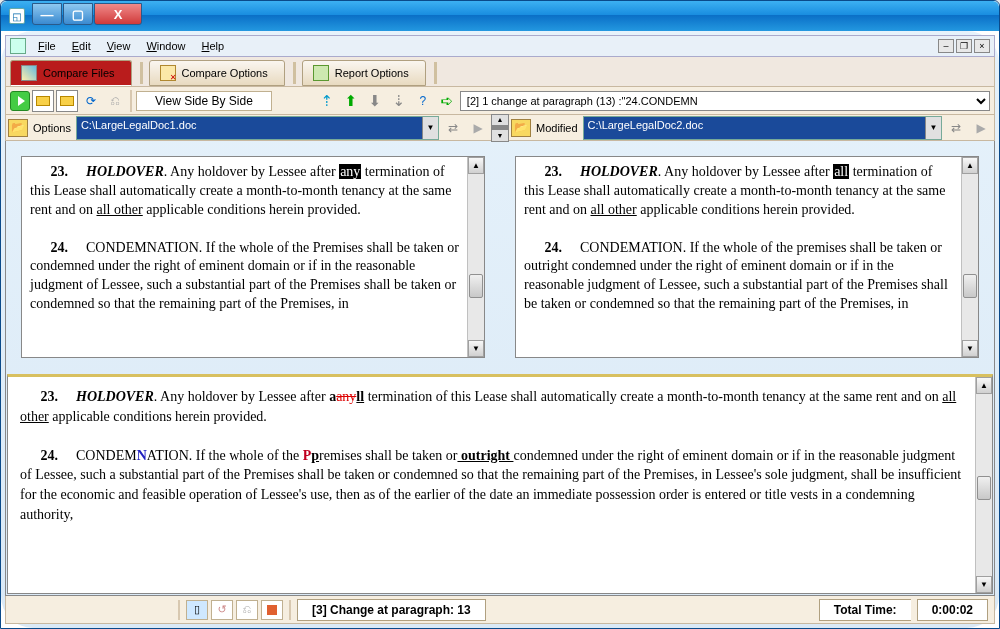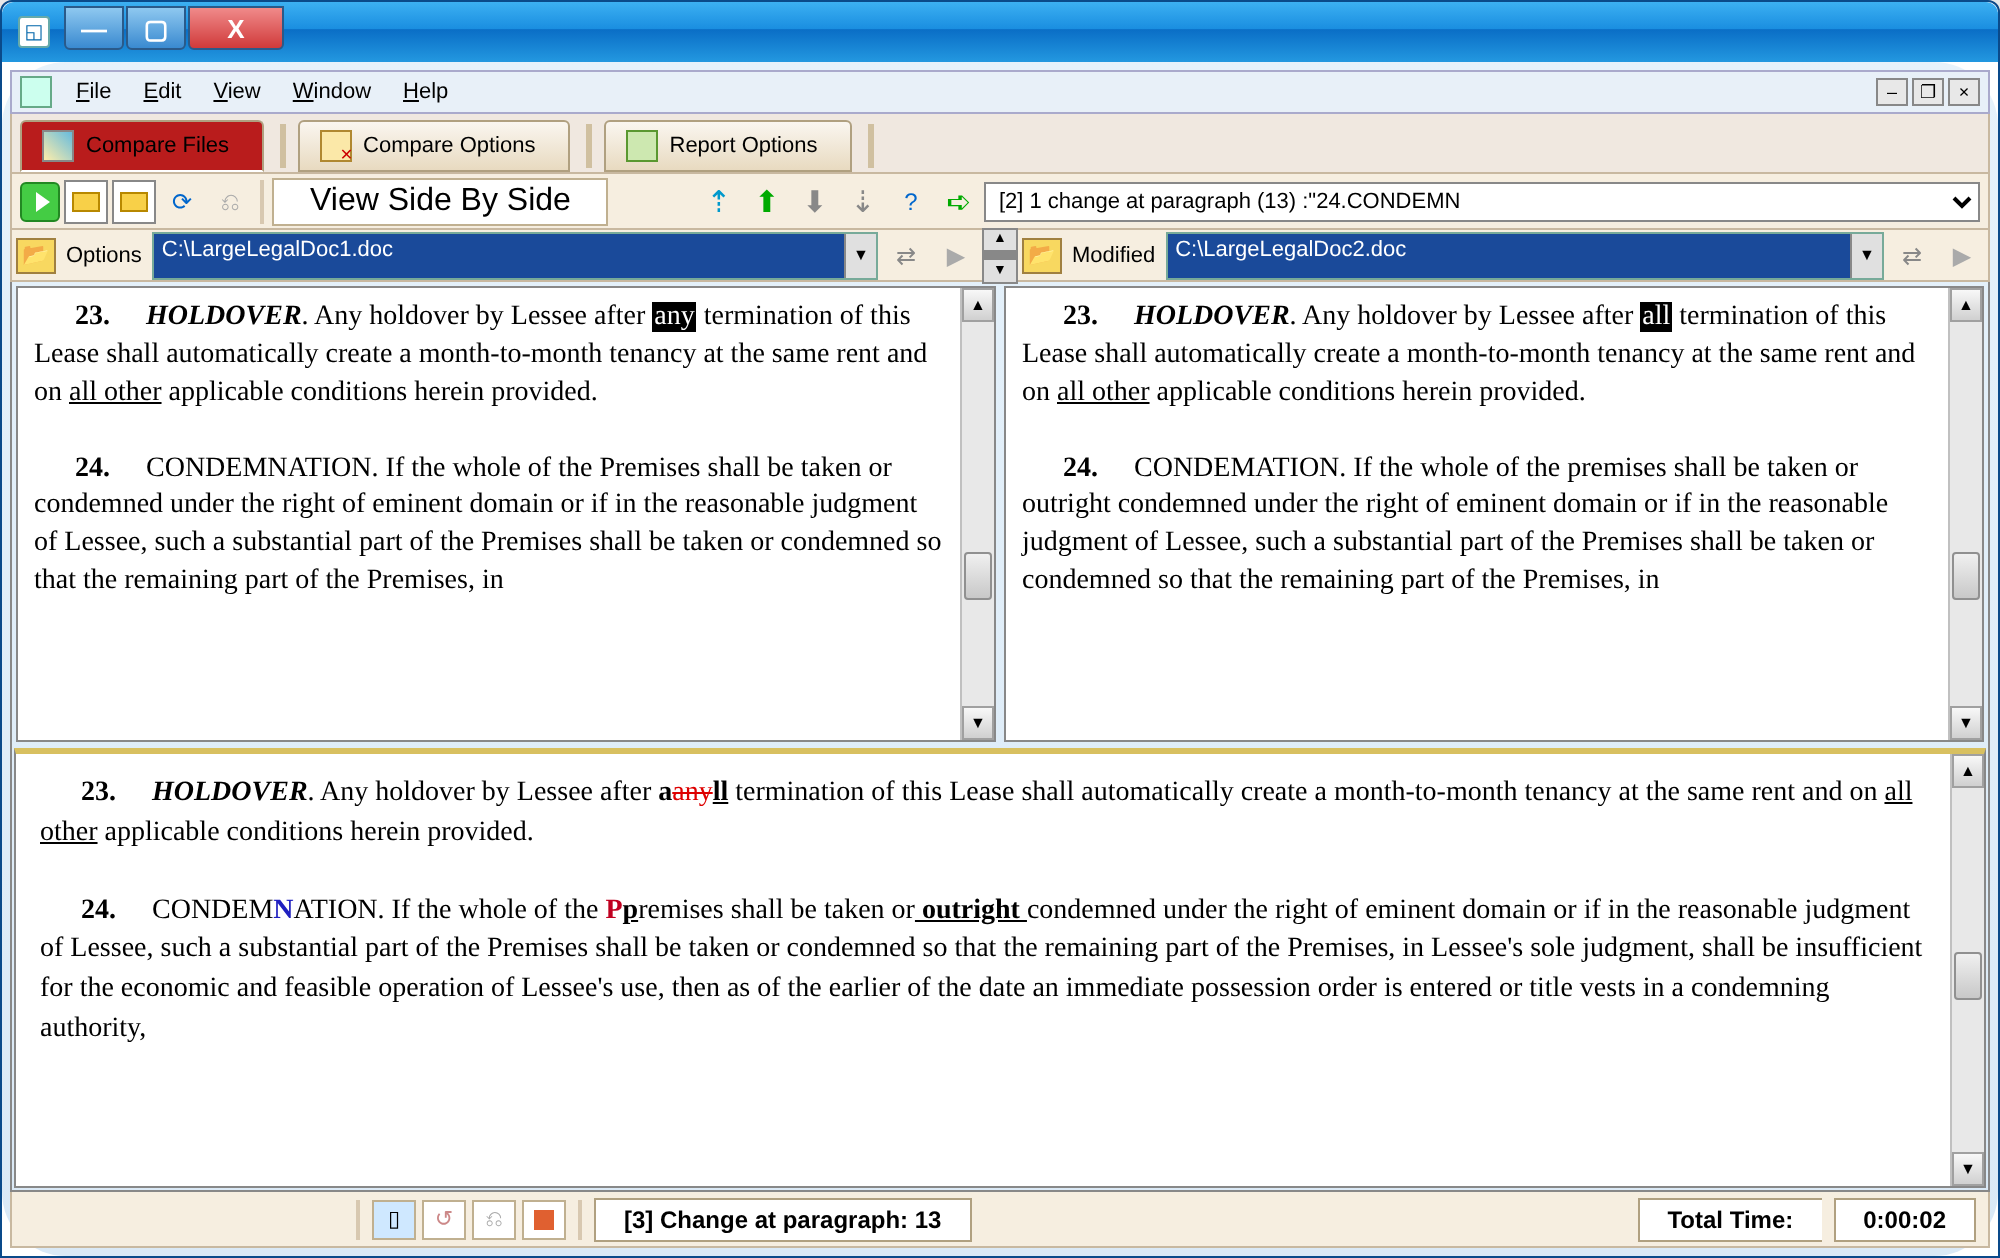--- a/index.html
+++ b/index.html
@@ -38,21 +38,21 @@
   .tab-icon.report-options { background:#cde8b0; border:1px solid #5a9830; }
   
   
   .toolbar { height:28px; background:#f6eee0; border:1px solid #c8b8a0; border-top:none; display:flex; align-items:center; padding:2px 4px; gap:2px; }
   .tbtn { width:22px; height:22px; border:1px solid transparent; display:flex; align-items:center; justify-content:center; cursor:pointer; font-size:12px; }
   .tbtn.green-play { background:#4c4; border:1px solid #282; border-radius:3px; width:20px; height:20px; }
   .tbtn.green-play:after { content:""; border-left:7px solid #fff; border-top:5px solid transparent; border-bottom:5px solid transparent; margin-left:2px; }
   .tbtn.box { border:1px solid #888; background:#fff; }
   .tbtn .folder { width:14px; height:10px; background:#f8d048; border:1px solid #b88800; display:block; }
   .tsep { width:2px; height:22px; background:#d8c8b0; margin:0 2px; }
-  .toolbar-label { padding:2px 18px; border:1px solid #c0b090; background:#fff; font-size:16px; }
+  .toolbar-label { padding:2px 18px; border:1px solid #c0b090; background:#fff; font-size:12px; }
   .arrow-up { color:#09c; font-size:15px; }
   .arrow-up-g { color:#0a0; font-size:15px; }
   .arrow-dn { color:#888; font-size:15px; }
   .arrow-g { color:#0a0; font-size:15px; }
   .dropdown { height:20px; border:1px solid #888; background:#fff; font-family:inherit; font-size:11px; padding:1px 2px; }
   
   
   .filebar { height:26px; background:#f6eee0; border:1px solid #c8b8a0; border-top:none; display:flex; align-items:center; padding:2px; gap:2px; }
   .file-half { flex:1; display:flex; align-items:center; gap:3px; }
   .folder-btn { width:20px; height:18px; border:1px solid #a08040; background:#f8d860; cursor:pointer; display:flex; align-items:center; justify-content:center; }
@@ -62,21 +62,21 @@
   .combo { display:flex; position:relative; }
   .combo-text { flex:1; background:#1a4a9a; color:#fff; padding:2px 4px; font-size:11px; }
   .combo-arrow { width:16px; background:#e0e0e0; border-left:1px solid #888; display:flex; align-items:center; justify-content:center; font-size:8px; cursor:pointer; }
   .spin-col { width:18px; display:flex; flex-direction:column; border:1px solid #888; }
   .spin-btn { height:11px; background:#e0e0e0; border-bottom:1px solid #888; font-size:7px; display:flex; align-items:center; justify-content:center; cursor:pointer; }
   .spin-btn:last-child { border-bottom:none; }
   
   
   .panes { flex:1; display:flex; flex-direction:column; border:1px solid #888; border-top:none; gap:0; }
   .top-row { display:flex; height:232px; }
-  .doc-pane { flex:1; background:#fff; border:1px solid #888; margin:2px; position:relative; overflow:hidden; display:flex; }
+  .doc-pane { flex:1; background:#fff; border:1px solid #888; margin:15px; position:relative; overflow:hidden; display:flex; }
   .doc-text { flex:1; padding:6px 8px; font-family:"Times New Roman",serif; font-size:14px; line-height:1.35; overflow:hidden; }
   .para-num { font-weight:bold; display:inline-block; width:38px; text-align:right; margin-right:18px; }
   .para-title { font-weight:bold; font-style:italic; }
   .hl { background:#000; color:#fff; padding:0 1px; }
   .ul { text-decoration:underline; }
   .scroll-v { width:17px; background:#e8e8e8; border-left:1px solid #c0c0c0; display:flex; flex-direction:column; }
   .scroll-btn { height:17px; background:linear-gradient(#f8f8f8,#d0d0d0); border:1px solid #a0a0a0; font-size:8px; display:flex; align-items:center; justify-content:center; cursor:pointer; }
   .scroll-track { flex:1; position:relative; }
   .scroll-thumb { position:absolute; left:1px; right:1px; top:60%; height:24px; background:linear-gradient(#f0f0f0,#c8c8c8); border:1px solid #909090; border-radius:2px; cursor:pointer; }
   

